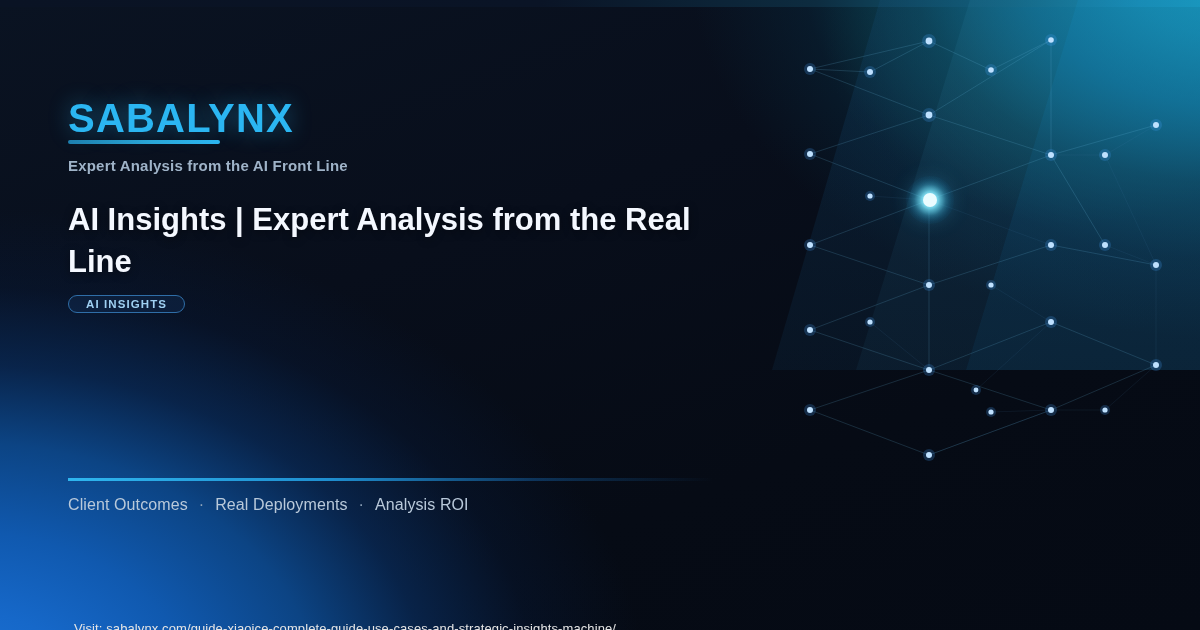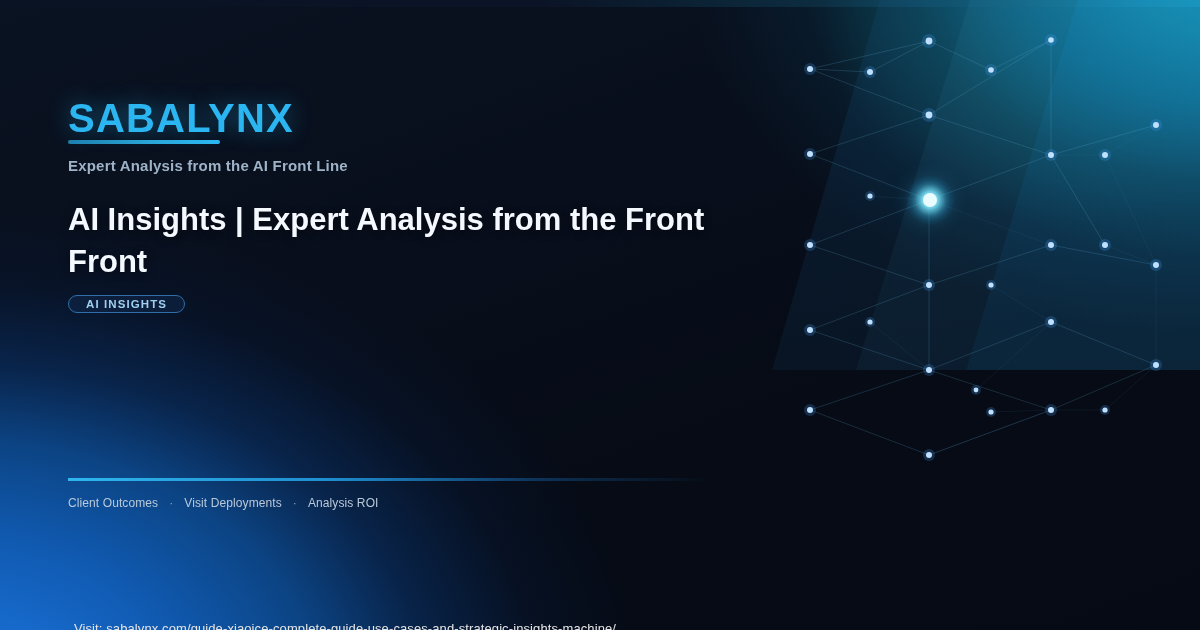--- a/index.html
+++ b/index.html
@@ -126,21 +126,21 @@
     color:#9fd0f2;
   }
 
   .divider {
     position:absolute; top:434px; left:0; width:645px; height:2.5px;
     background:linear-gradient(90deg,#2fb6ef 0%,#1f8fd0 40%,rgba(22,100,170,.45) 72%,rgba(16,62,120,0) 100%);
   }
 
   .tagline {
     position:absolute; top:452px; left:0;
-    font-size:12px; color:#b9c9da; letter-spacing:.1px;
+    font-size:16px; color:#b9c9da; letter-spacing:.1px;
     display:flex; align-items:center; gap:0;
   }
   .tag-item { white-space:nowrap; }
   .tag-sep { color:#8fa4ba; padding:0 11px; }
 
   .visit {
     position:absolute; top:577px; left:6px;
     font-size:13px; color:#e5e5e5; letter-spacing:.1px;
   }
 </style>
@@ -260,30 +260,30 @@
     <div class="hero-ring"></div>
     <div class="hero-core"></div>
   </div>
 
   <div class="content">
 
     <div class="brand">SABALYNX</div>
     <div class="brand-underline"></div>
     <div class="brand-sub">Expert Analysis from the AI Front Line</div>
 
-    <h1 class="headline">AI Insights | Expert Analysis from the Front Front</h1>
+    <h1 class="headline">AI Insights | Expert Analysis from the Real Line</h1>
 
     <div class="badge">AI INSIGHTS</div>
 
     <div class="divider"></div>
 
     <div class="tagline">
       <span class="tag-item">Client Outcomes</span>
       <span class="tag-sep">·</span>
-      <span class="tag-item">Visit Deployments</span>
+      <span class="tag-item">Real Deployments</span>
       <span class="tag-sep">·</span>
       <span class="tag-item">Analysis ROI</span>
     </div>
 
     <div class="visit">Visit: sabalynx.com/guide-xiaoice-complete-guide-use-cases-and-strategic-insights-machine/</div>
   </div>
 
 </div>
 
 </body></html>

